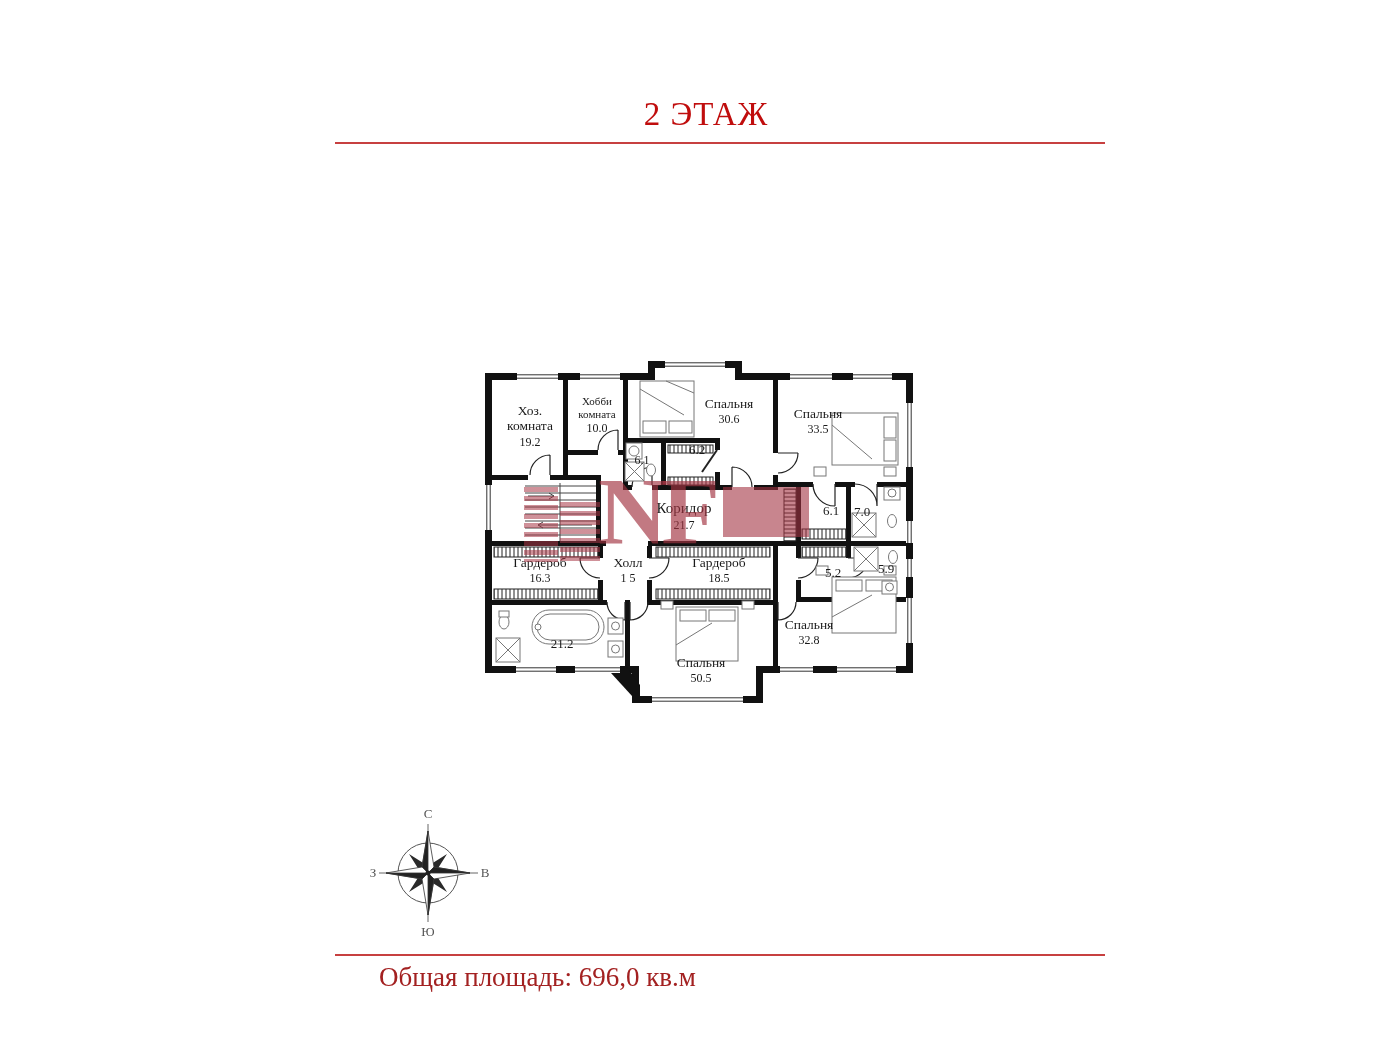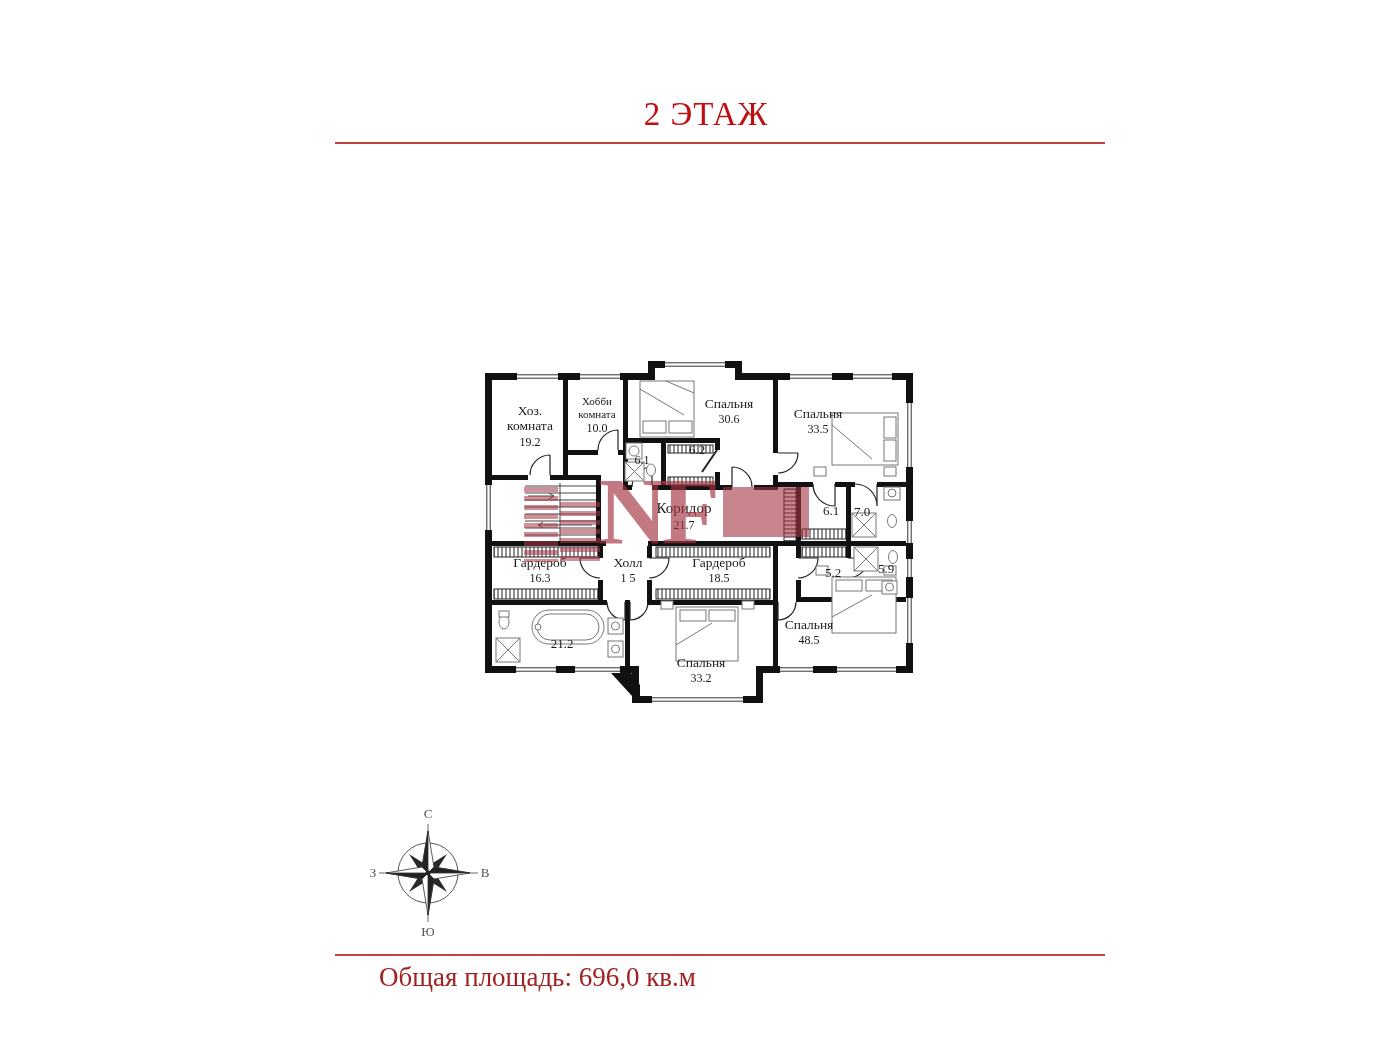--- a/index.html
+++ b/index.html
@@ -300,25 +300,25 @@
       <span class="rarea" style="font-size:13px">5.2</span>
     </div>
     <div class="room-label" style="left:406px;top:205px">
       <span class="rarea" style="font-size:13px">5.9</span>
     </div>
     <div class="room-label" style="left:82px;top:280px">
       <span class="rarea" style="font-size:13px">21.2</span>
     </div>
     <div class="room-label" style="left:221px;top:300px">
       <span class="rname">Спальня</span>
-      <span class="rarea">33.2</span>
+      <span class="rarea">50.5</span>
     </div>
     <div class="room-label" style="left:329px;top:262px">
       <span class="rname">Спальня</span>
-      <span class="rarea">48.5</span>
+      <span class="rarea">32.8</span>
     </div>
   </div>
 
   <div id="watermark">
     <div class="wm-stripes" style="left:524px;top:487px;width:34px;height:75px;"></div>
     <div class="wm-stripes" style="left:560px;top:502px;width:40px;height:60px;"></div>
     <div class="wm-nf">NF</div>
     <div class="wm-band"></div>
   </div>
 

